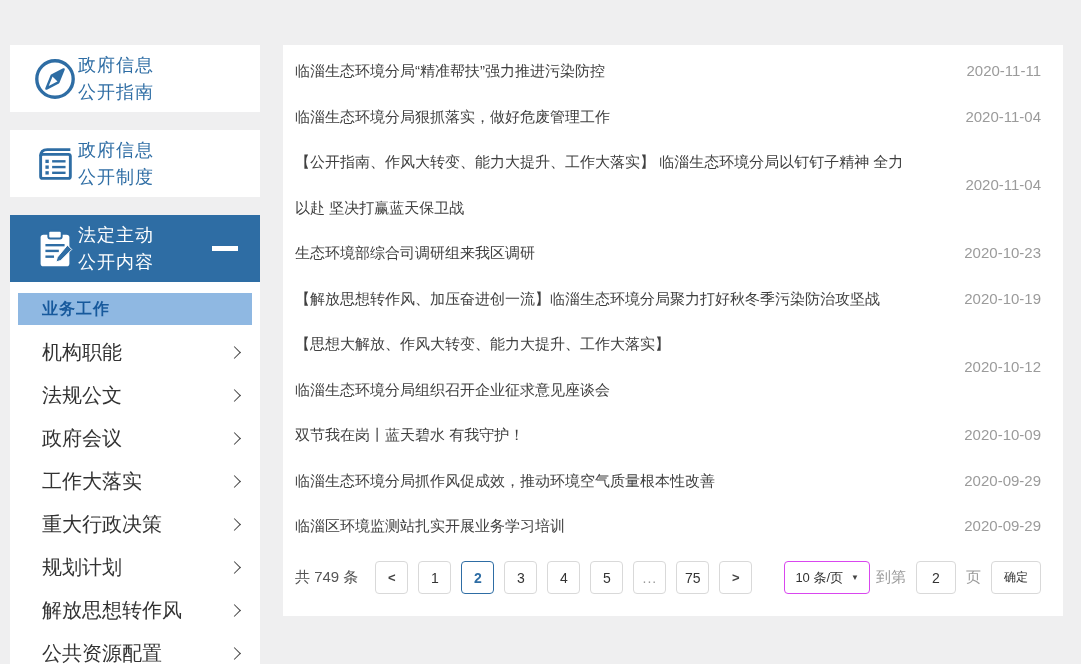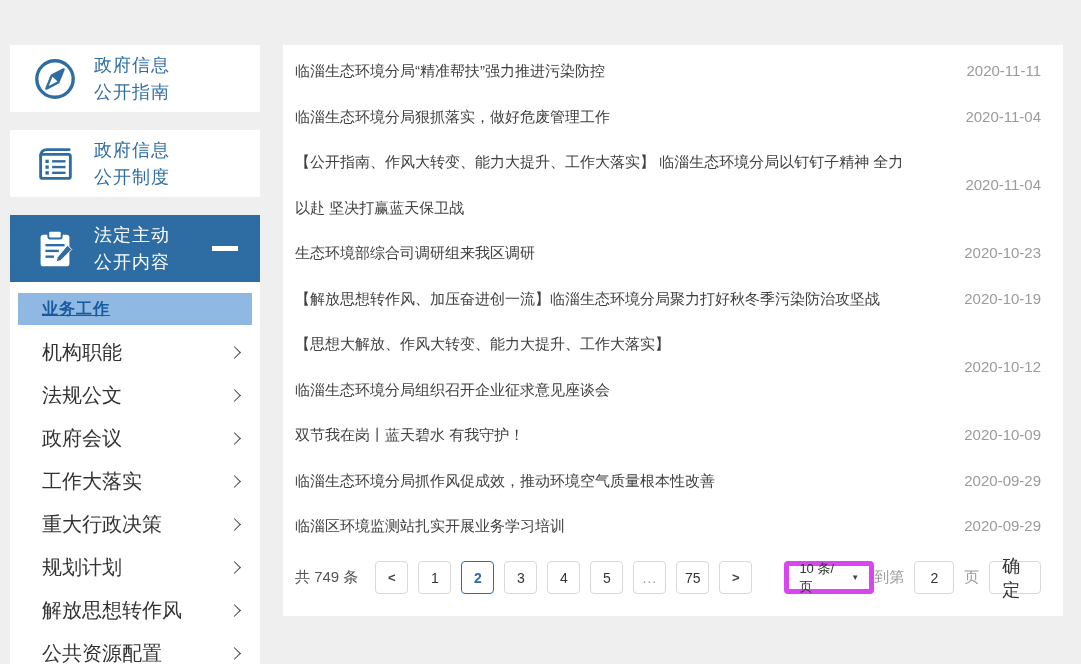--- a/index.html
+++ b/index.html
@@ -9,35 +9,35 @@
     font-family:"Liberation Sans","DejaVu Sans",sans-serif;
   }
   
   .sidebar{position:absolute;left:10px;top:45px;width:250px;}
   .side-card{
     height:67px;background:#fff;display:flex;align-items:center;
     padding-left:22px;margin-bottom:18px;cursor:pointer;box-sizing:border-box;
   }
   .side-card .icon{width:46px;height:46px;flex:0 0 46px;display:flex;align-items:center;justify-content:center;color:#2e6da4;}
   .side-label{
-    font-size:18px;line-height:27px;color:#2e6da4;margin-left:16px;
+    font-size:18px;line-height:27px;color:#2e6da4;
     white-space:pre-line;font-weight:500;letter-spacing:1px;
   }
   .side-card.active{background:#2e6da4;}
   .side-card.active .side-label{color:#fff;}
   .side-card.active{margin-bottom:0;}
   .minus-bar{margin-left:auto;margin-right:22px;width:26px;height:5px;background:#fff;}
   .submenu{background:#fff;padding-top:11px;height:382px;overflow:hidden;box-sizing:border-box;}
   .submenu-item{
     height:43px;display:flex;align-items:center;
     padding:0 21px 0 32px;font-size:20px;color:#333;cursor:pointer;
   }
   .submenu-item.active{
     height:32px;margin:0 8px 6px 8px;padding-left:24px;
-    background:#8fb8e2;color:#17599c;font-weight:bold;font-size:16px;letter-spacing:1px;text-decoration:underline;
+    background:#8fb8e2;color:#17599c;font-weight:bold;font-size:16px;letter-spacing:1px;
   }
   .chev{
     width:8px;height:8px;margin-left:auto;
     border-top:1.6px solid #444;border-right:1.6px solid #444;
     transform:rotate(45deg);flex:0 0 auto;
   }
   
   .main{
     position:absolute;left:283px;top:45px;width:780px;height:571px;
     background:#fff;box-sizing:border-box;padding:3px 22px 0 12px;
@@ -54,35 +54,35 @@
   .pbtn{
     min-width:33px;height:33px;box-sizing:border-box;padding:0 7px;
     border:1px solid #d9d9d9;border-radius:4px;background:#fff;
     display:flex;align-items:center;justify-content:center;
     font-size:14px;color:#333;margin-right:10px;cursor:pointer;user-select:none;
   }
   .pbtn.arrow{font-size:13px;color:#444;font-weight:bold;}
   .pbtn.active{border-color:#2e6da4;color:#2e6da4;font-weight:bold;}
   .pbtn.dots{color:#999;letter-spacing:1px;}
   .psize{
-    margin-left:22px;height:33px;box-sizing:border-box;border:5px solid #d946ef;border-radius:4px;
+    margin-left:22px;height:33px;box-sizing:border-box;border:1px solid #d946ef;border-radius:4px;
     background:#fff;display:flex;align-items:center;padding:0 10px;font-size:13px;color:#333;cursor:pointer;
   }
   .psize .caret{font-size:8px;margin-left:8px;color:#444;}
   .jump{margin-left:auto;display:flex;align-items:center;}
   .jump-label{font-size:15px;color:#9b9b9b;white-space:nowrap;}
   .jump-input{
     width:40px;height:33px;box-sizing:border-box;margin:0 10px;
     border:1px solid #d9d9d9;border-radius:4px;text-align:center;
     font-size:14px;color:#333;outline:none;font-family:inherit;
   }
   .confirm-btn{
     height:33px;box-sizing:border-box;margin-left:10px;padding:0 12px;
     border:1px solid #d9d9d9;border-radius:4px;background:#fff;
-    font-size:18px;color:#333;display:flex;align-items:center;cursor:pointer;
+    font-size:12px;color:#333;display:flex;align-items:center;cursor:pointer;
   }
 </style>
 </head>
 <body>
 
 <div class="screen">
 
   <div class="sidebar">
 
     <div class="side-card">

